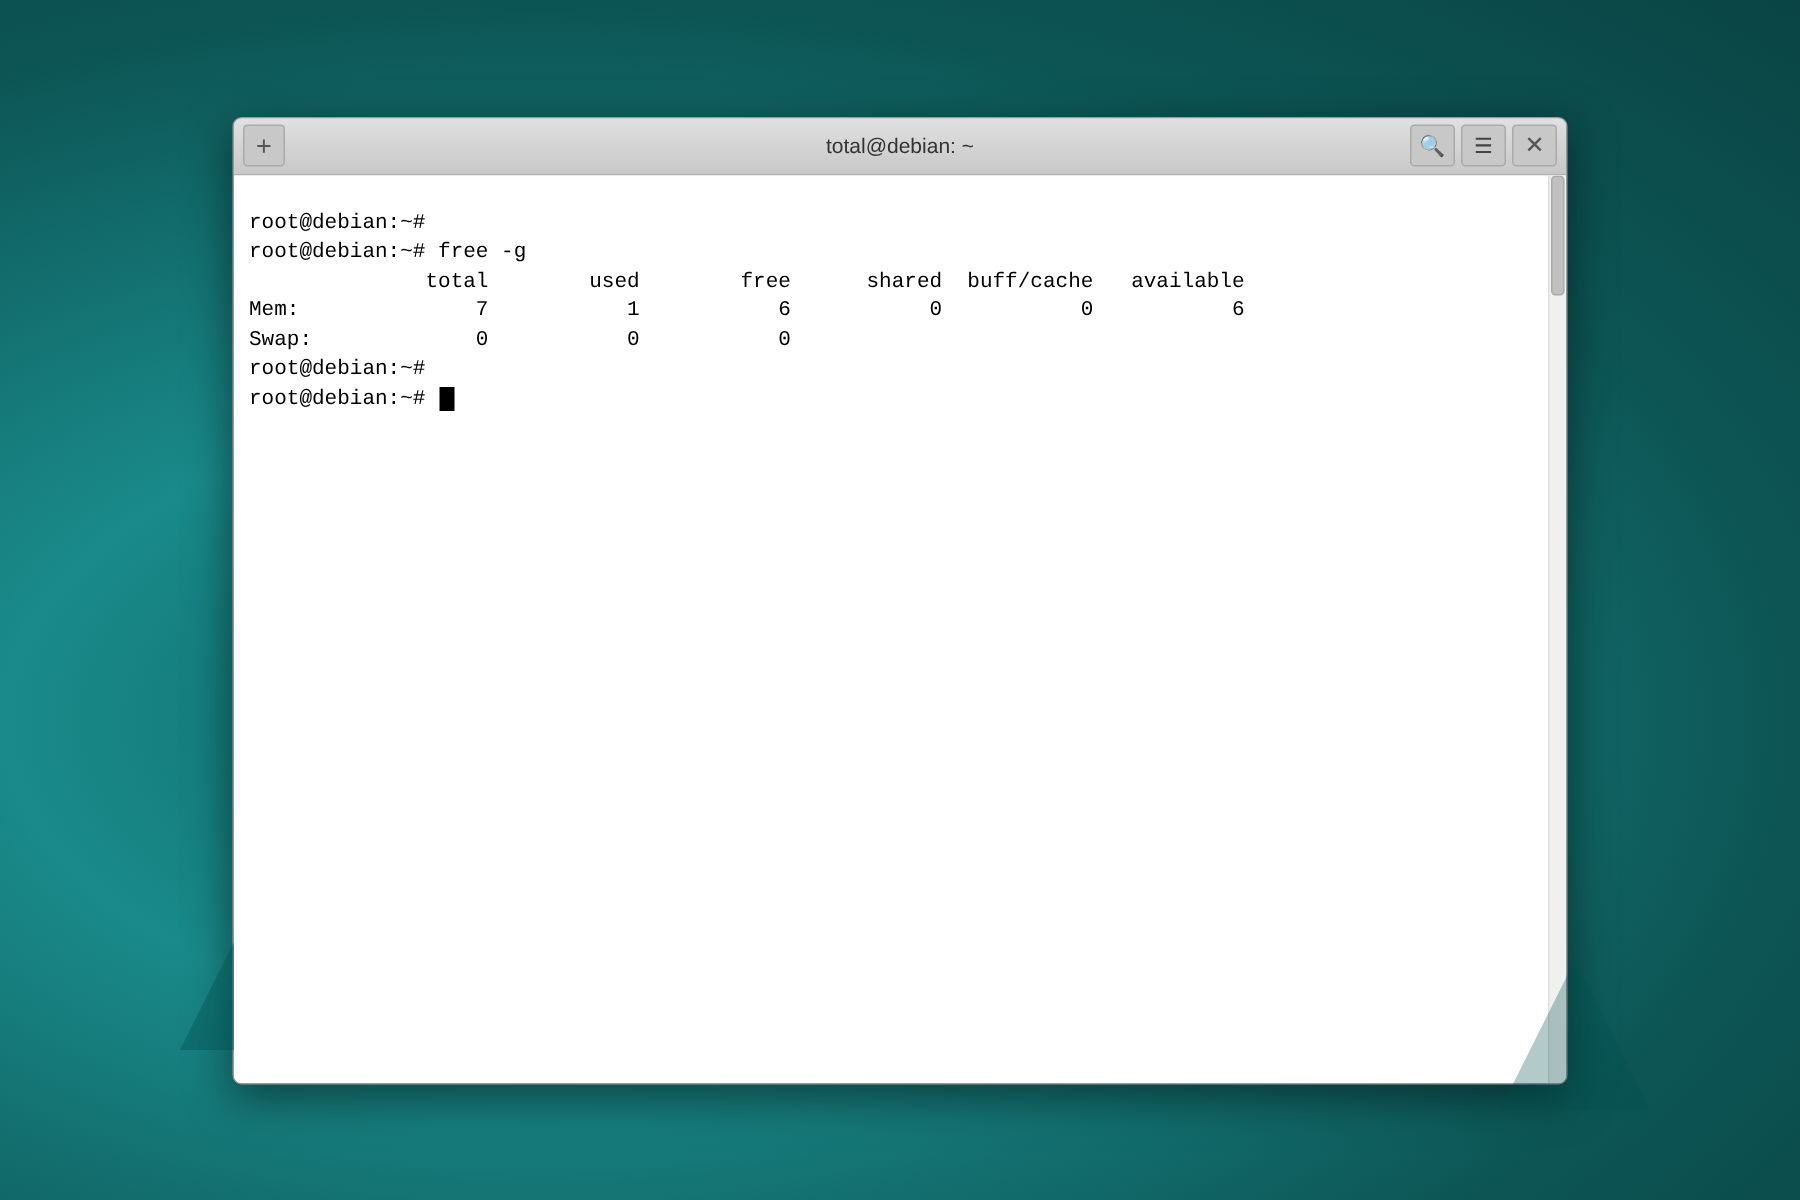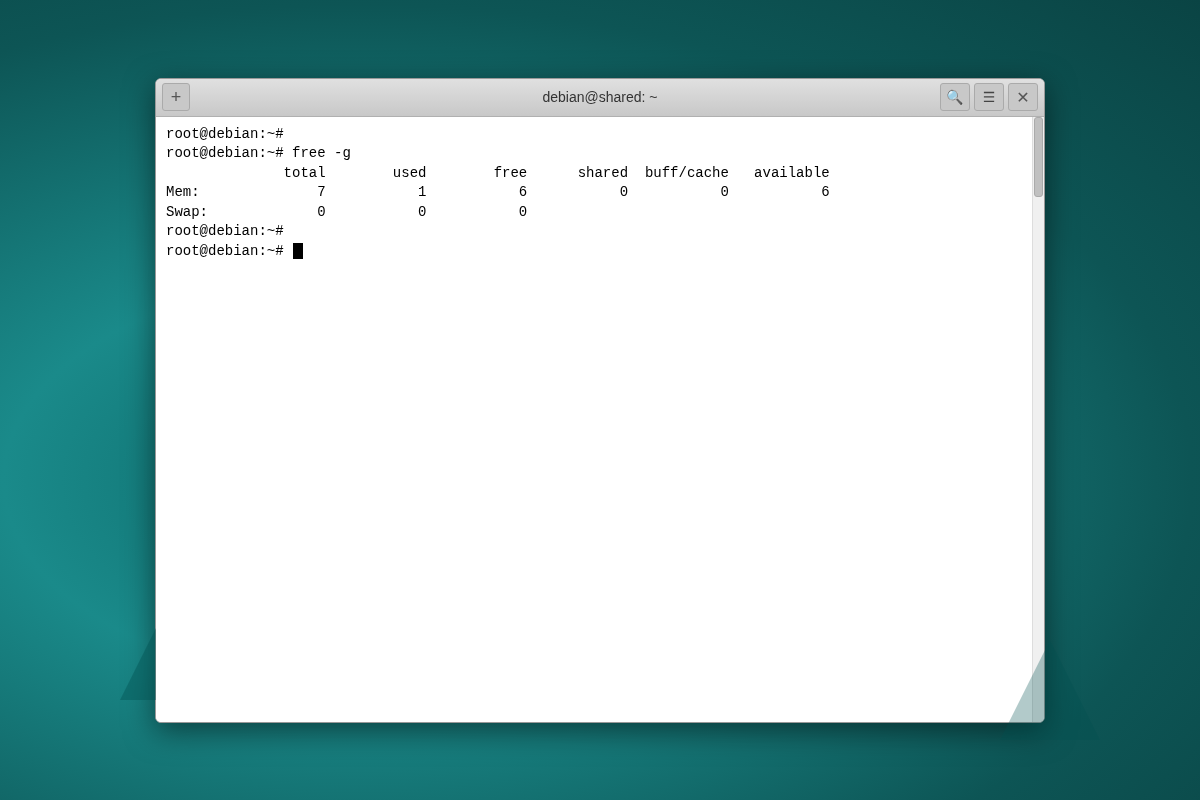--- a/index.html
+++ b/index.html
@@ -116,21 +116,21 @@
     }
 
     .close-btn {
       font-size: 16px;
       color: #555;
     }
 
     .terminal-content {
       flex: 1;
       background: #ffffff;
-      padding: 8px 10px;
+      padding: 23px 10px;
       overflow-y: auto;
       position: relative;
     }
 
     .terminal-content pre {
       font-family: 'Courier New', Courier, monospace;
       font-size: 14px;
       color: #000000;
       line-height: 1.4;
       white-space: pre;
@@ -169,21 +169,21 @@
 </head>
 <body>
 
 <div class="terminal-window">
   <div class="title-bar">
     <div class="title-bar-left">
       <div class="new-tab-btn">
         <span>+</span>
       </div>
     </div>
-    <div class="title-bar-center">debian@shared: ~</div>
+    <div class="title-bar-center">total@debian: ~</div>
     <div class="title-bar-right">
       <div class="tb-btn">
         <span>🔍</span>
       </div>
       <div class="tb-btn">
         <span>☰</span>
       </div>
       <div class="tb-btn close-btn">
         <span>✕</span>
       </div>

